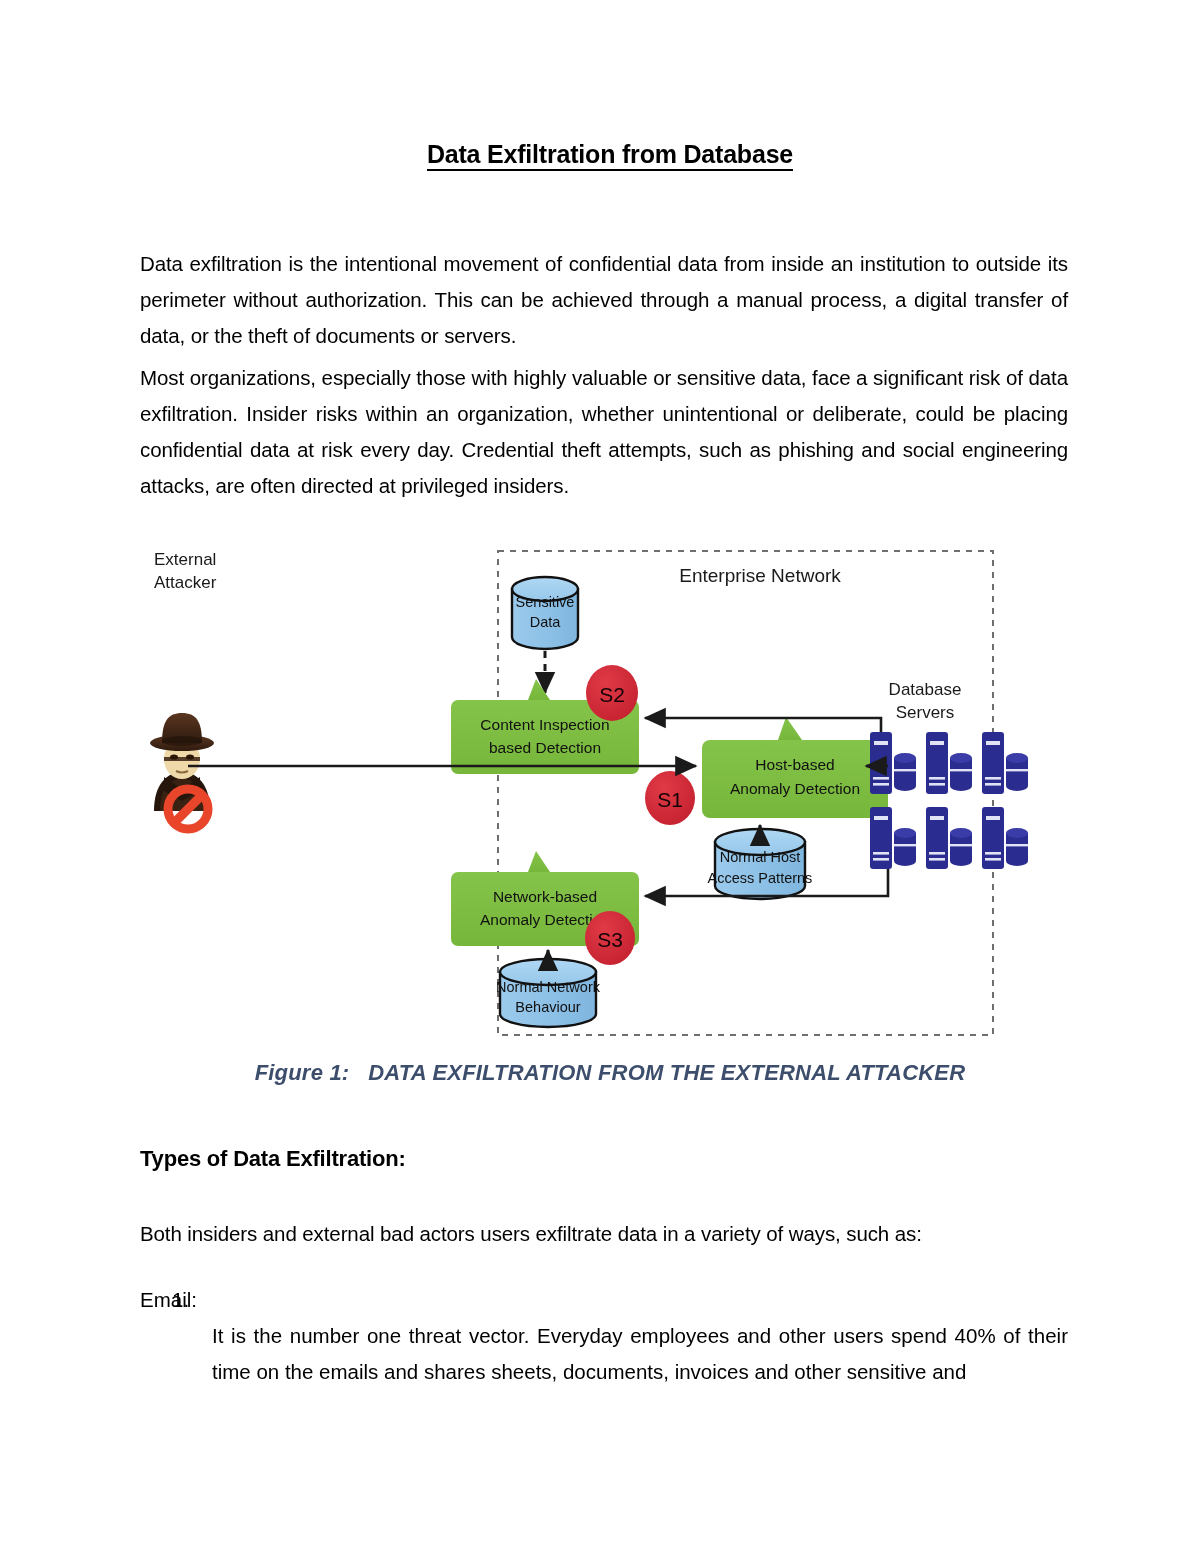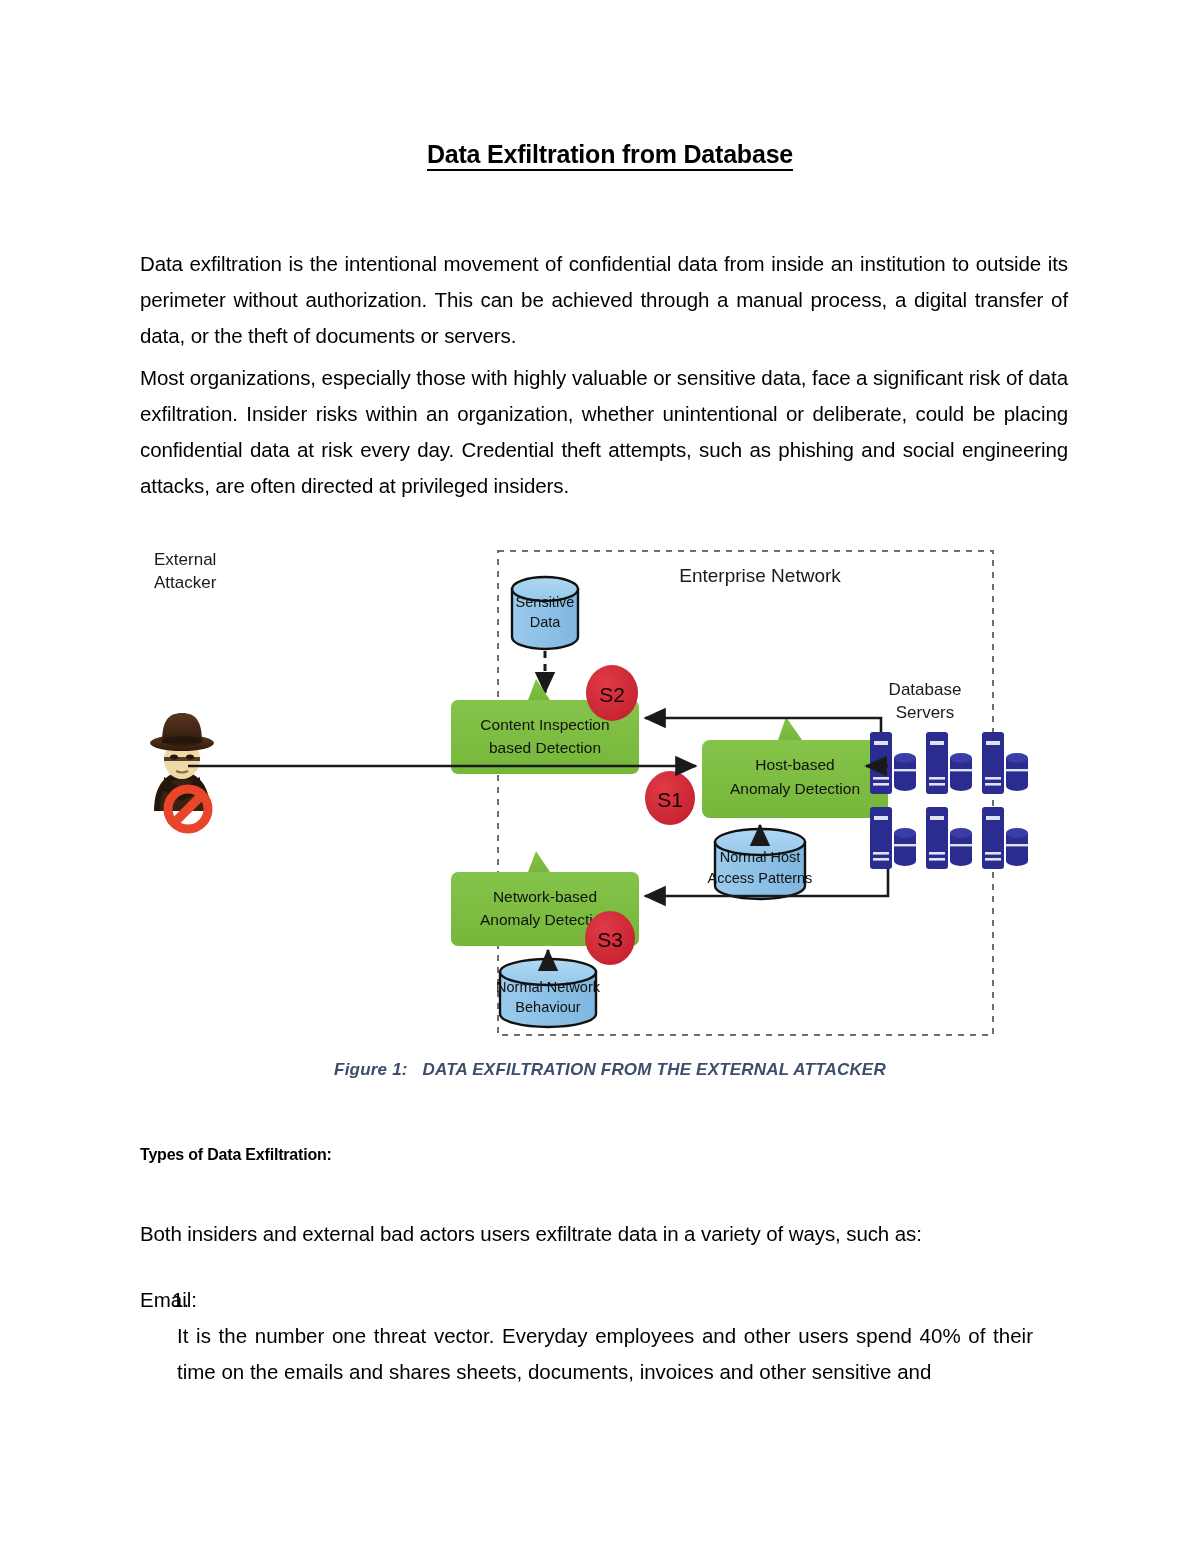--- a/index.html
+++ b/index.html
@@ -48,21 +48,21 @@
     text-align: justify;
     letter-spacing: -0.1px;
   }
   .para.p1 { top: 246px; }
   .para.p2 { top: 360px; }
 
   .section-head {
     position: absolute;
     left: 140px;
     top: 1146px;
-    font-size: 16px;
+    font-size: 22px;
     font-weight: bold;
     letter-spacing: -0.2px;
     text-align: right;
   }
 
   .para.p3 {
     top: 1216px;
     text-align: left;
   }
 
@@ -81,21 +81,21 @@
     position: absolute;
     left: 32px;
     top: 0;
     width: 34px;
     font-size: 20.5px;
   }
   .li-label {
     font-size: 20.5px;
   }
   .li-body {
-    margin-left: 37px;
+    margin-left: 72px;
     width: 856px;
     font-size: 20.5px;
     line-height: 36px;
     text-align: justify;
   }
 
   
   .figure {
     position: absolute;
     left: 140px;
@@ -104,21 +104,21 @@
     height: 500px;
   }
   .fig-svg { display: block; }
 
   .fig-caption {
     position: absolute;
     left: 140px;
     top: 1060px;
     width: 940px;
     text-align: center;
-    font-size: 17px;
+    font-size: 22px;
     font-style: italic;
     font-weight: bold;
     color: #3d4e6c;
     letter-spacing: 0.2px;
   }
   .cap-label { font-style: italic; font-weight: bold; }
 </style>
 </head>
 <body>
 

